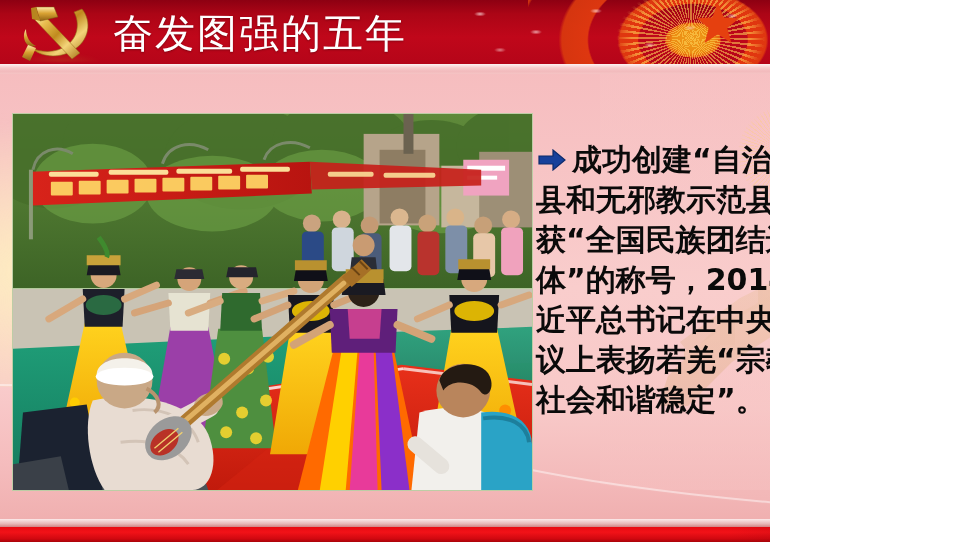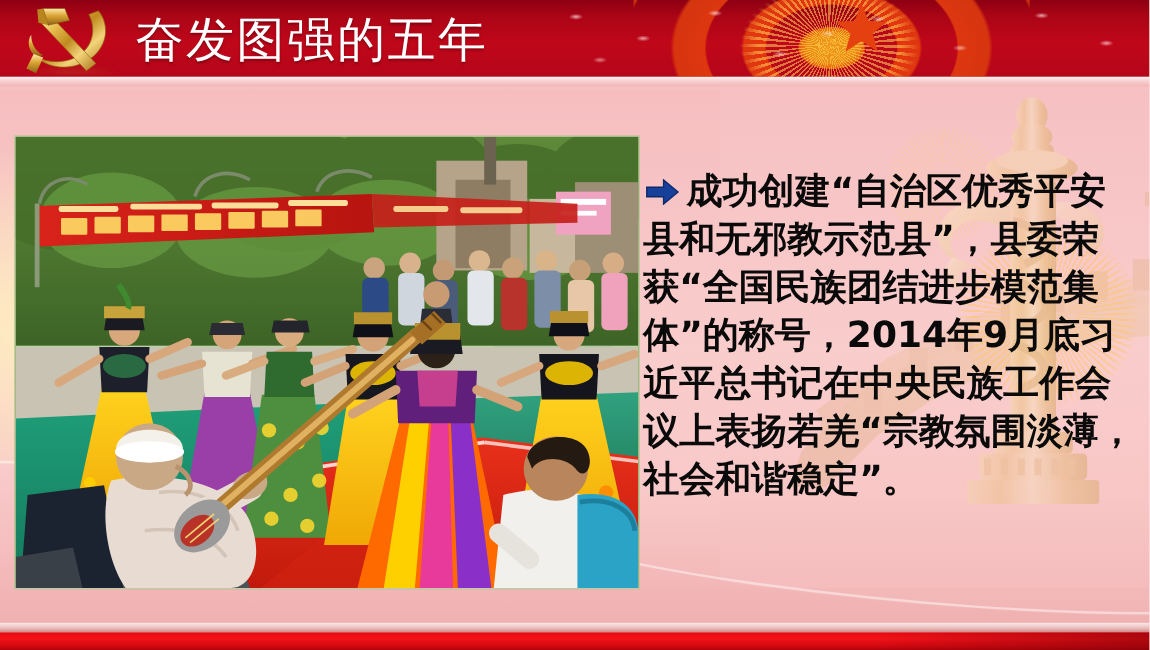--- a/index.html
+++ b/index.html
@@ -7,21 +7,21 @@
   html, body {
     width: 958px; height: 542px;
     overflow: hidden;
     font-family: "DejaVu Sans", "Liberation Sans", sans-serif;
     background: #ffffff;
   }
 
   
   .slide {
     position: relative;
-    width: 958px; height: 542px;
+    width: 770px; height: 542px;
     overflow: hidden;
     background: #f7c6c6;
   }
 
   
   .bg-field {
     position: absolute; left: 0; top: 70px; width: 958px; height: 472px;
     background:
       linear-gradient(180deg,
         #f6bdbf 0%,

